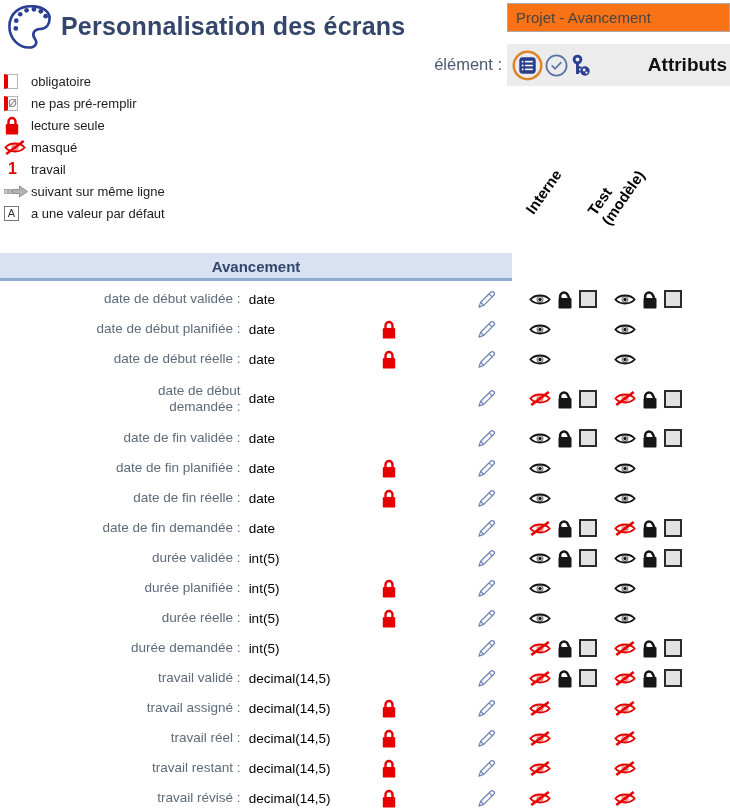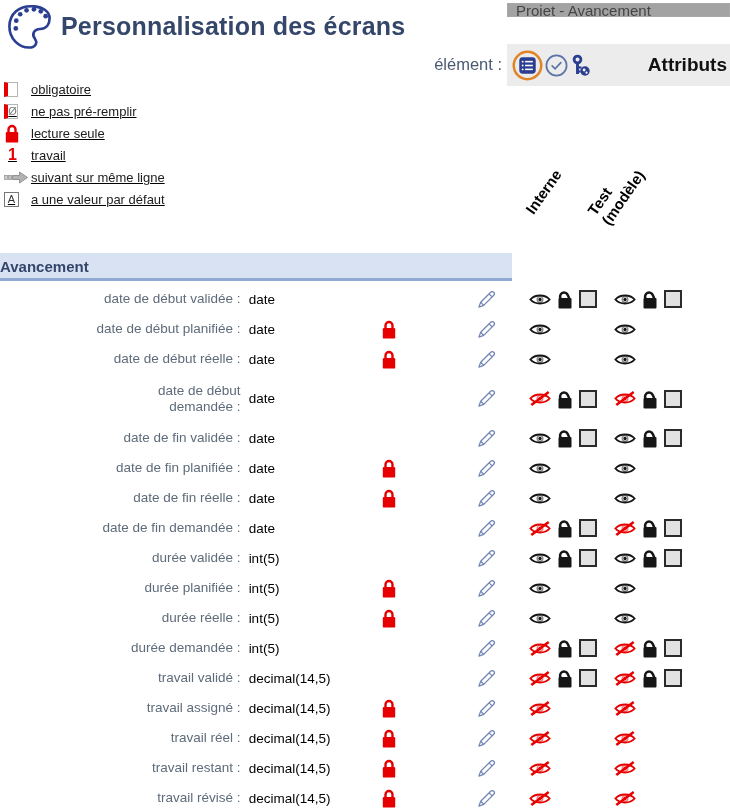--- a/index.html
+++ b/index.html
@@ -6,53 +6,53 @@
   html,body { margin:0; padding:0; background:#fff; }
   body { font-family:"Liberation Sans", sans-serif; }
   .canvas { position:relative; width:730px; height:811px; background:#fff; overflow:hidden; }
 
   
   .palette { position:absolute; left:6px; top:3px; color:var(--icon-blue,#2a3e92); }
   .page-title { position:absolute; left:61px; top:12px; font-size:25px; font-weight:bold;
     color:var(--navy,#35466b); letter-spacing:0.2px; }
   .element-label { position:absolute; left:386px; top:11px; width:116px; text-align:right;
     font-size:16.5px; color:#4a5a73;margin-top:44px; }
-  .element-input { position:absolute; left:507px; top:3px; width:223px; height:14px;
+  .element-input { position:absolute; left:507px; top:3px; width:223px; height:29px;
     border:1px solid #a9a9a9; padding:0 0 0 8px; font-size:15px; color:#454545;
-    font-family:"Liberation Sans", sans-serif; background:#a3a3a3; outline:none; }
+    font-family:"Liberation Sans", sans-serif; background:#f97316; outline:none; }
 
   
   .toolbar { position:absolute; left:507px; top:44px; width:223px; height:42px;
     background:var(--toolbar-bg,#ececec); display:flex; align-items:center; padding-left:5px; }
   .tb-ic { display:inline-flex; align-items:center; justify-content:center; margin-right:1px; cursor:pointer; }
   .attributs { position:absolute; right:3px; top:0; height:42px; line-height:42px;
     font-size:19px; font-weight:bold; color:#111; }
 
   
-  .legend { position:absolute; left:4px; top:78px;text-decoration:underline; }
+  .legend { position:absolute; left:4px; top:70px; }
   .legend-item { height:22px; display:flex; align-items:center; }
   .legend-icon { width:27px; display:flex; align-items:center; justify-content:flex-start; }
   .legend-label { font-size:13px; color:#1c1c1c; }
   .req-box { width:14px; height:15px; background:#fff; border:1px solid #b5b5b5;
     border-left:4px solid var(--red,#e60000); display:inline-flex; align-items:center;
     justify-content:center; font-size:11px; color:#7a7a7a; }
   .a-box { width:15px; height:15px; border:1px solid #777; display:inline-flex; align-items:center;
     justify-content:center; font-size:11px; color:#333; background:#fff; }
   .one-ic { color:var(--red,#e60000); font-weight:bold; font-size:16px; padding-left:4px; }
 
   
   .col-head { position:absolute; font-weight:bold; font-size:15px; color:#000;
     transform:rotate(-55deg); transform-origin:left bottom; white-space:pre-line; line-height:17px; }
   .col-head.c0 { left:536px; top:200px; }
   .col-head.c1 { left:612px; top:194px; }
 
   
   .tbar { position:absolute; left:0; top:253px; width:512px; height:28px;
     background:var(--bar-bg,#d8e2f3); border-bottom:3px solid var(--bar-border,#90a9d2);
-    line-height:27px; font-size:15px; font-weight:bold; color:var(--navy,#35466b); }
+    text-align:center; line-height:27px; font-size:15px; font-weight:bold; color:var(--navy,#35466b); }
   .rows { position:absolute; left:0; top:284px; width:730px; }
   .trow { display:flex; align-items:center;padding-left:16px; }
   .c-label { width:230px; display:flex; flex-direction:column; justify-content:center;
     align-items:flex-end; color:var(--label-gray,#5e6b7a); font-size:13.5px; line-height:16px; }
   .c-type { width:112px; margin-left:8px; font-size:13.5px; color:#000; }
   .c-lock { width:64px; display:flex; align-items:center; justify-content:center; }
   .c-pencil { width:98px; display:flex; align-items:center; justify-content:flex-end; padding-right:20px; }
   .c-state { display:flex; align-items:center; gap:6px; }
   .c-state.interne { width:93px; padding-left:12px; }
   .c-state.test { width:125px; padding-left:6px; }
@@ -137,20 +137,33 @@
             <svg width="16" height="19" viewBox="0 0 16 19">
               <path d="M4.5 8.5 V5.5 a3.5 3.5 0 0 1 7 0 V8.5" fill="none" stroke="currentColor" stroke-width="2.4"></path>
               <rect x="1.8" y="8" width="12.4" height="10.6" rx="1.2" fill="currentColor"></rect>
             </svg>
           </span>
         </span>
         <span class="legend-label">lecture seule</span>
       </div>
       <div class="legend-item">
         <span class="legend-icon">
+          <span class="ic red-ic">
+            <svg width="22" height="15" viewBox="0 0 24 16">
+              <path d="M1.5 8 C6.5 2.2 17.5 2.2 22.5 8 C17.5 13.8 6.5 13.8 1.5 8 Z" fill="#fff" stroke="currentColor" stroke-width="2"></path>
+              <circle cx="12" cy="8" r="3.1" fill="none" stroke="currentColor" stroke-width="1.5" opacity="0.5"></circle>
+              <circle cx="12" cy="8" r="1.8" fill="currentColor"></circle>
+              <line x1="2.5" y1="15" x2="21.5" y2="1" stroke="currentColor" stroke-width="2.8"></line>
+            </svg>
+          </span>
+        </span>
+        <span class="legend-label">masqué</span>
+      </div>
+      <div class="legend-item">
+        <span class="legend-icon">
           <span class="one-ic">1</span>
         </span>
         <span class="legend-label">travail</span>
       </div>
       <div class="legend-item">
         <span class="legend-icon">
           <svg width="25" height="13" viewBox="0 0 25 13">
             <rect x="0.5" y="4.5" width="3" height="4" fill="#cfcfcf" stroke="#9a9a9a" stroke-width="0.8"></rect>
             <rect x="4.5" y="4.5" width="3" height="4" fill="#c2c2c2" stroke="#9a9a9a" stroke-width="0.8"></rect>
             <path d="M8.5 4.5 h7 V1 L23.5 6.5 L15.5 12 V8.5 h-7 Z" fill="#b3b3b3" stroke="#8a8a8a" stroke-width="0.9"></path>

